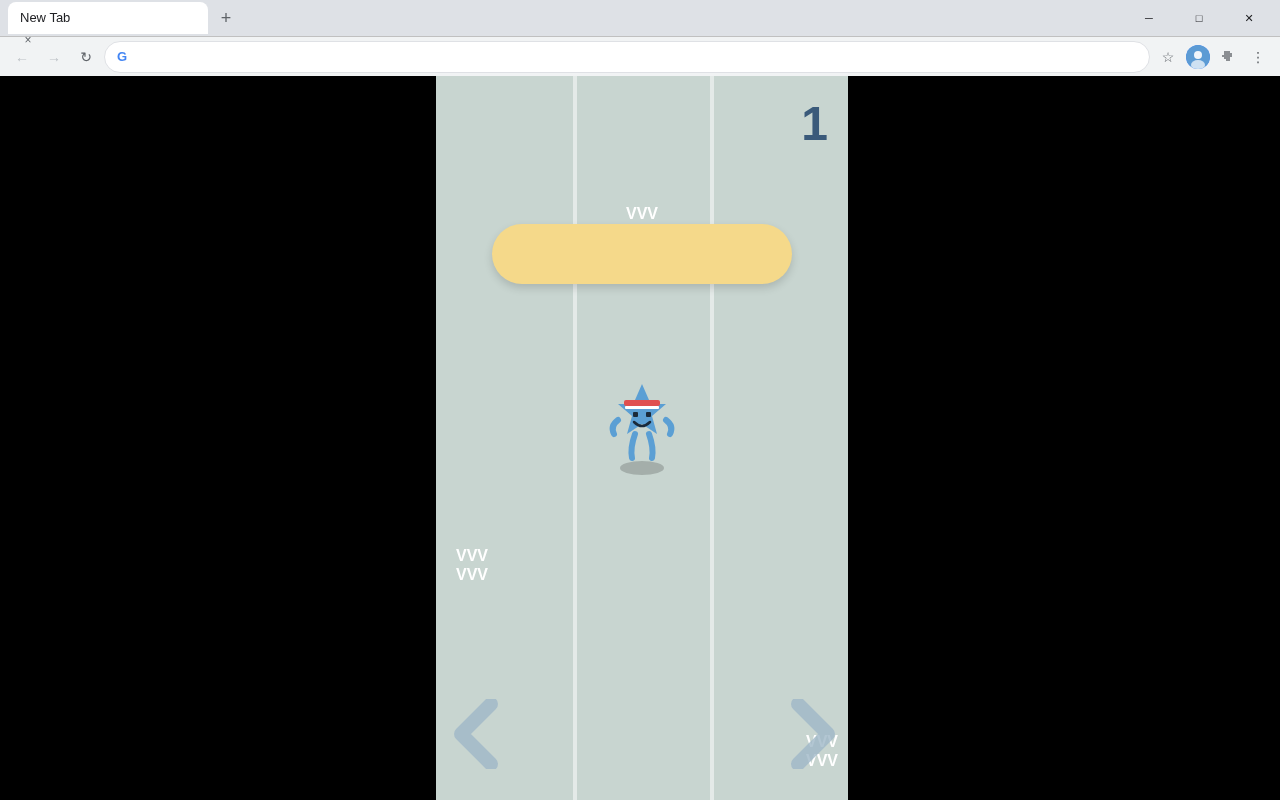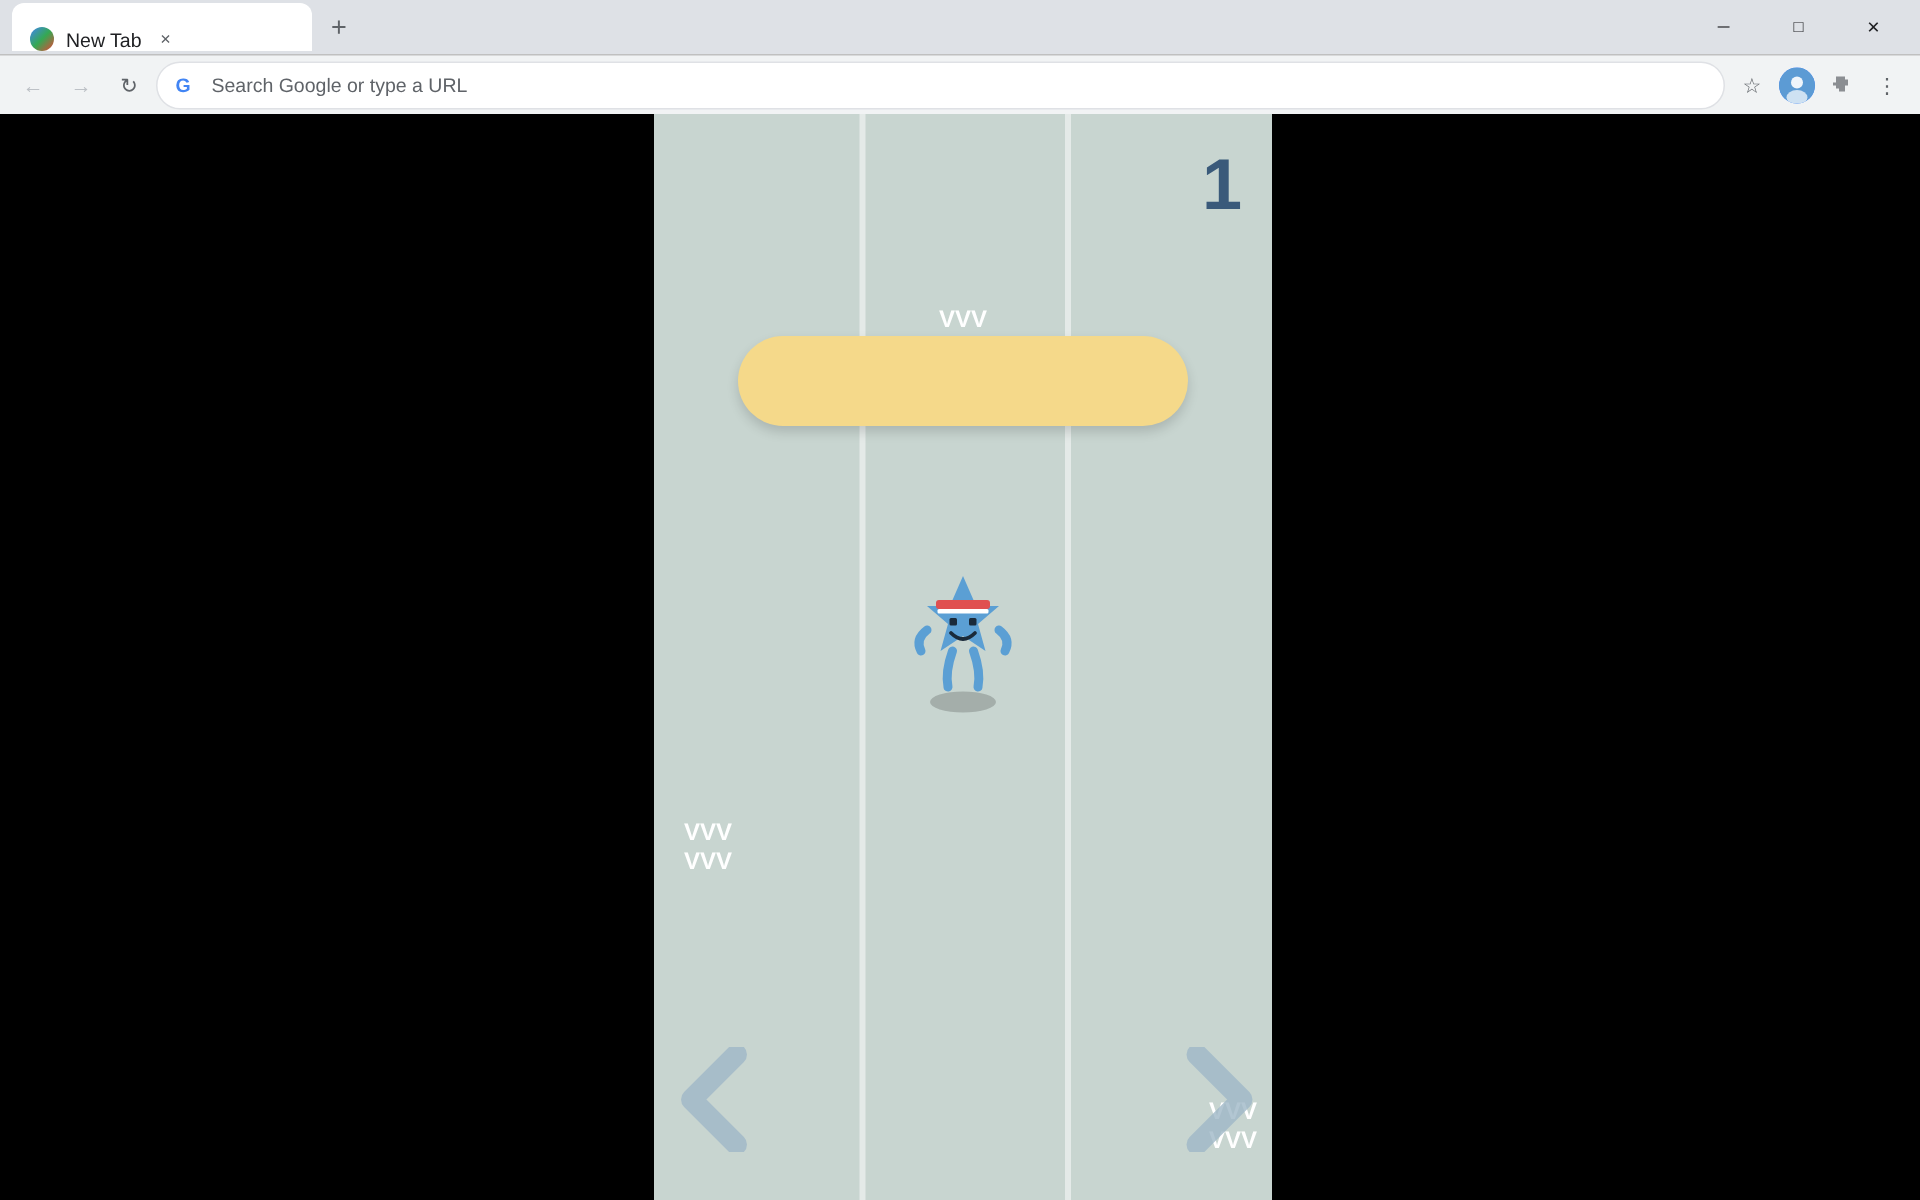--- a/index.html
+++ b/index.html
@@ -14,29 +14,30 @@
     }
     .title-bar {
       display: flex;
       align-items: center;
       height: 36px;
       padding: 0 8px;
       background: #dee1e6;
     }
     .tab {
       display: flex;
-      align-items: flex-end;
+      align-items: flex-start;
       background: #fff;
       border-radius: 8px 8px 0 0;
       padding: 0 12px;
       height: 32px;
       min-width: 200px;
       font-size: 13px;
       color: #202124;
       gap: 8px;
+      flex-direction: column;
     }
     .tab-favicon {
       width: 16px; height: 16px;
       background: linear-gradient(135deg, #4285f4 0%, #34a853 50%, #ea4335 100%);
       border-radius: 50%;
       font-size: 10px;
       display: flex; align-items: center; justify-content: center;
     }
     .tab-close {
       width: 16px; height: 16px;
@@ -276,21 +277,20 @@
       <div class="win-btn close">✕</div>
     </div>
   </div>
 
   <div class="toolbar">
     <div class="nav-btn disabled">←</div>
     <div class="nav-btn disabled">→</div>
     <div class="nav-btn">↻</div>
     <div class="address-bar">
       <div class="google-g">G</div>
-      <span class="address-text">Search Google or type a URL</span>
     </div>
     <div class="toolbar-icons">
       <div class="toolbar-icon">☆</div>
       <div class="toolbar-icon">
         <div class="profile-icon">
           <svg width="24" height="24" viewBox="0 0 24 24">
             <circle cx="12" cy="12" r="12" fill="#5c9bd4"></circle>
             <circle cx="12" cy="10" r="4" fill="#fff" opacity="0.9"></circle>
             <ellipse cx="12" cy="20" rx="7" ry="5" fill="#fff" opacity="0.7"></ellipse>
           </svg>

